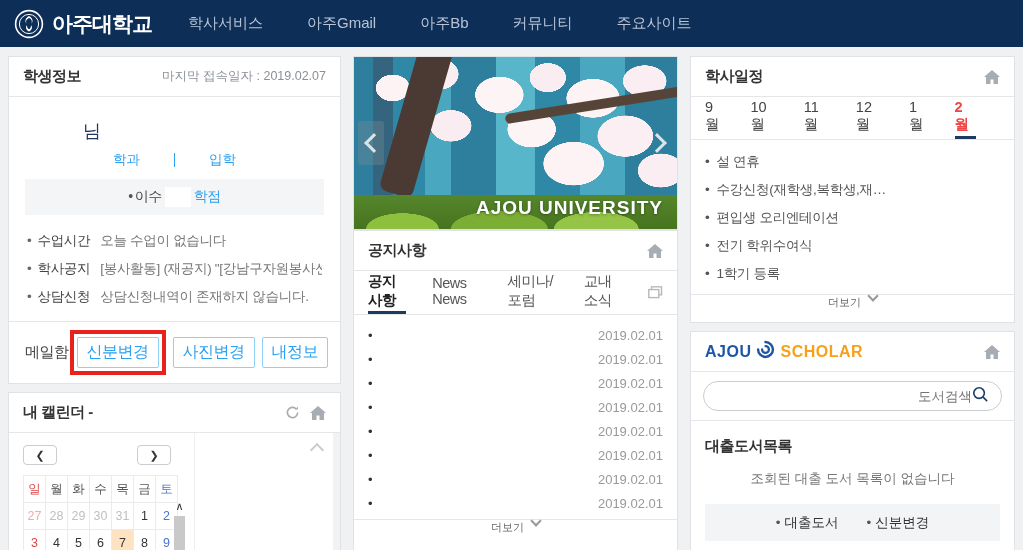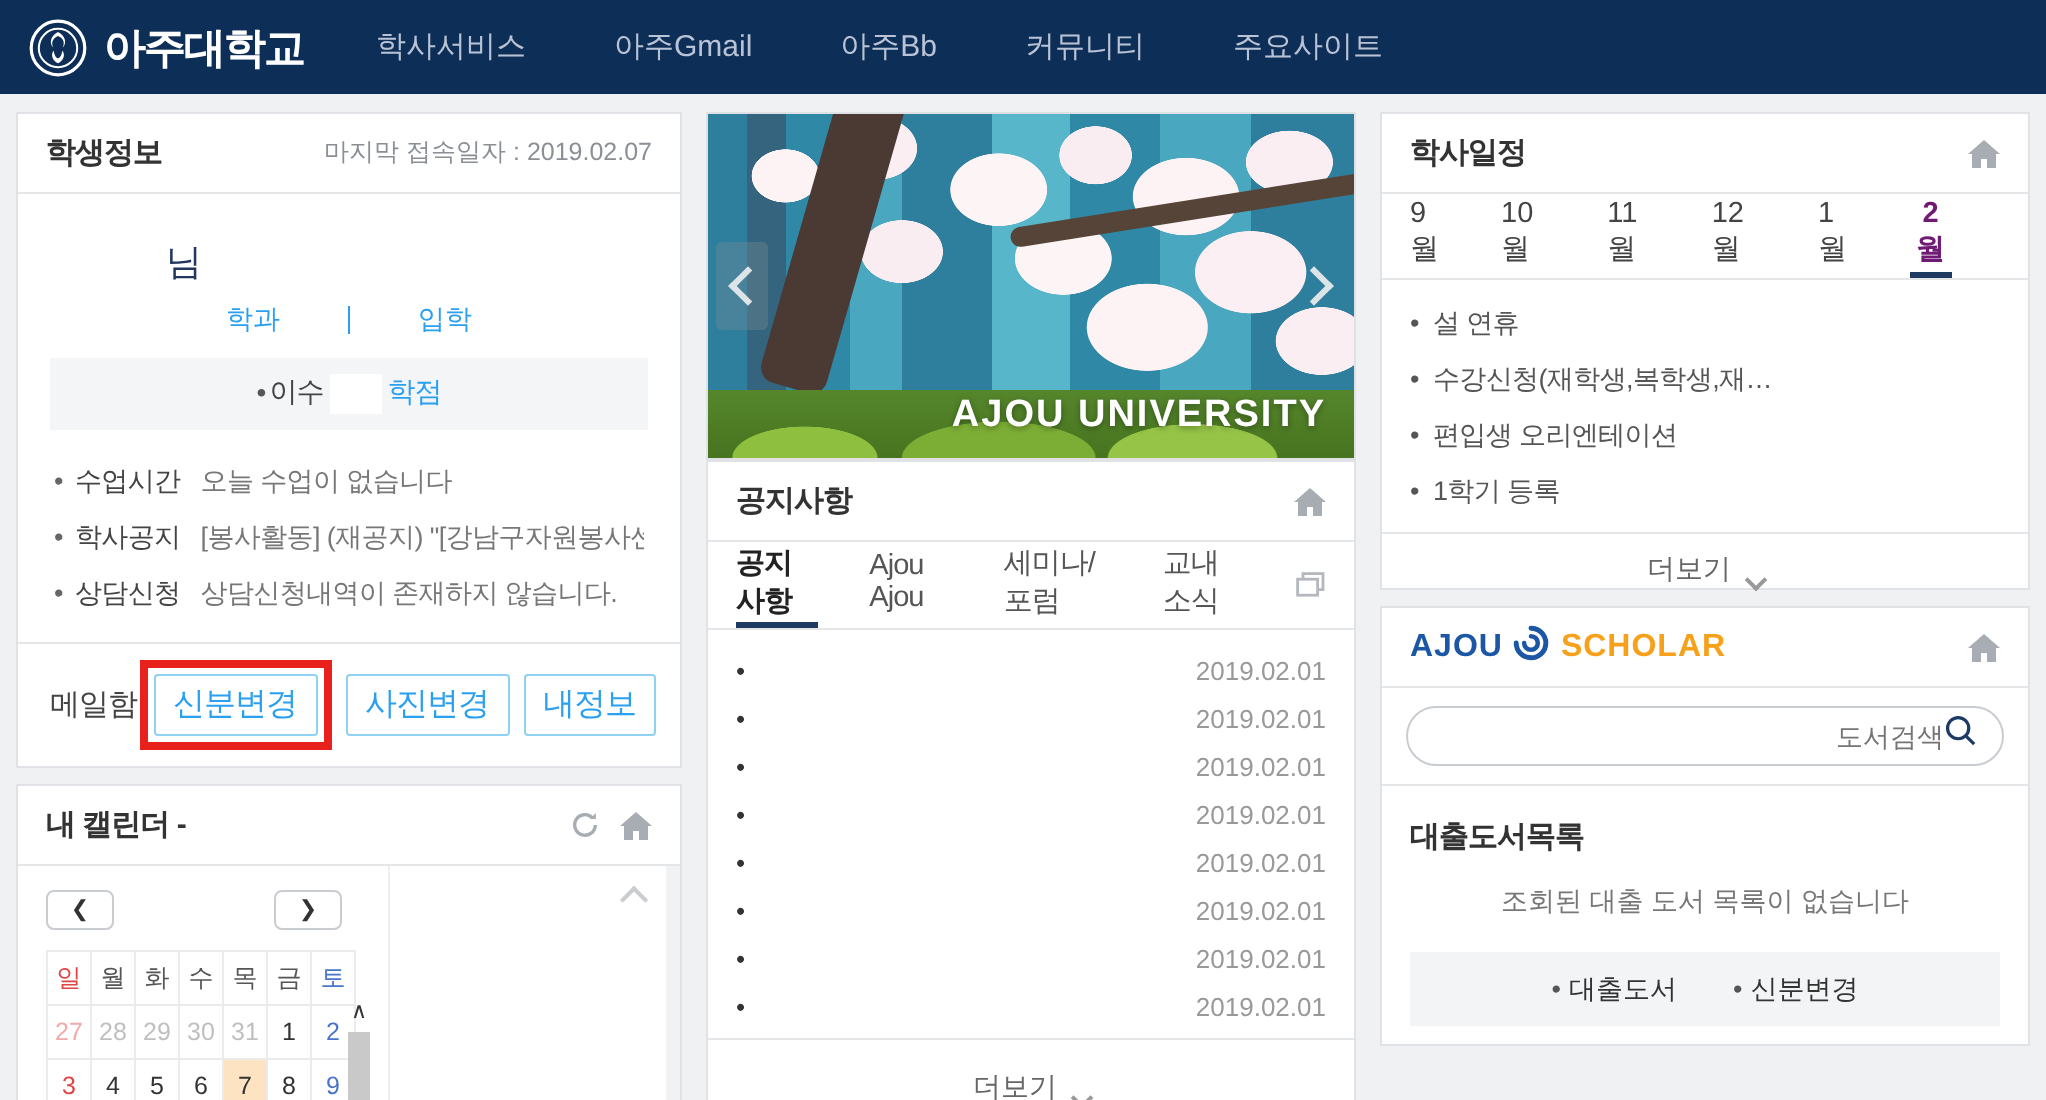--- a/index.html
+++ b/index.html
@@ -118,30 +118,30 @@
          cursor:pointer; letter-spacing:-0.5px; border-bottom:3px solid transparent; }
   .tab.active { color:#222; font-weight:bold; border-bottom-color:#1f3a60; }
   .tabs .tab-icon { margin-left:auto; display:flex; align-items:center; cursor:pointer; }
 
   
   .nlist { padding:8px 14px 4px 14px; }
   .nrow { display:flex; align-items:center; height:24px; font-size:13px; }
   .nrow::before { content:"•"; color:#333; font-size:13px; margin-right:8px; }
   .nrow .ntitle { flex:1; }
   .nrow .ndate { color:#999; }
-  .more { border-top:1px solid #e4e6e8; height:34px; display:flex; align-items:flex-end;
-          justify-content:center; gap:8px; font-size:14px; color:#666; cursor:pointer; }
+  .more { border-top:1px solid #e4e6e8; height:34px; display:flex; align-items:flex-start;
+          justify-content:center; gap:8px; font-size:11px; color:#666; cursor:pointer; }
   .more .chev { width:8px; height:8px; border-left:2px solid #999; border-bottom:2px solid #999;
                 transform:rotate(-45deg); margin-top:-3px; }
 
   
   .sch-tabs { display:flex; border-bottom:1px solid #e4e6e8; padding:0 14px; height:43px; }
   .sch-tab { display:flex; align-items:center; margin-right:24px; font-size:14.5px; color:#444;
              cursor:pointer; border-bottom:3px solid transparent; }
-  .sch-tab.active { color:#701a75; font-weight:bold; border-bottom-color:#1f3a60;text-align:center; }
+  .sch-tab.active { color:#ef4444; font-weight:bold; border-bottom-color:#1f3a60; }
   .slist { padding:8px 14px 6px 14px; }
   .srow { font-size:13.5px; color:#555; padding:5px 0; letter-spacing:-0.3px; white-space:nowrap; overflow:hidden; }
   .srow::before { content:"•"; color:#555; margin-right:7px; }
   .sch-more { height:28px; }
 
   
   .sc-logo { display:flex; align-items:center; gap:5px; font-weight:bold; font-size:16px; letter-spacing:0.5px; }
   .sc-ajou { color:#1c57a5; }
   .sc-scholar { color:#f7a11a; }
   .sc-search-row { padding:9px 12px; border-bottom:1px solid #e4e6e8; }
@@ -315,21 +315,21 @@
       <div class="panel-head">
         <span class="panel-title">공지사항</span>
         <span class="icon-home">
           <svg width="16" height="14" viewBox="0 0 16 14">
               <path d="M8 0L0 7h2v7h4.5V9.5h3V14H14V7h2z" fill="#a8adb3"></path>
             </svg>
         </span>
       </div>
       <div class="tabs">
         <span class="tab active">공지사항</span>
-        <span class="tab">Ajou Ajou</span>
+        <span class="tab">News News</span>
         <span class="tab">세미나/포럼</span>
         <span class="tab">교내소식</span>
         <span class="tab-icon">
           <svg width="15" height="13" viewBox="0 0 15 13">
               <rect x="3.5" y="0.8" width="10" height="8" fill="none" stroke="#b5b9bd" stroke-width="1.4"></rect>
               <rect x="0.8" y="3.6" width="10" height="8" fill="#fff" stroke="#b5b9bd" stroke-width="1.4"></rect>
             </svg>
         </span>
       </div>
       <div class="nlist">
@@ -389,20 +389,21 @@
         <span class="sch-tab">10월</span>
         <span class="sch-tab">11월</span>
         <span class="sch-tab">12월</span>
         <span class="sch-tab">1월</span>
         <span class="sch-tab active">2월</span>
       </div>
       <div class="slist">
         <div class="srow">설 연휴</div>
         <div class="srow">수강신청(재학생,복학생,재…</div>
         <div class="srow">편입생 오리엔테이션</div>
+        <div class="srow">전기 학위수여식</div>
         <div class="srow">1학기 등록</div>
       </div>
       <div class="more sch-more">
         <span>더보기</span>
           <span class="chev"></span>
       </div>
     </section>
 
     <section class="panel">
       <div class="panel-head">

